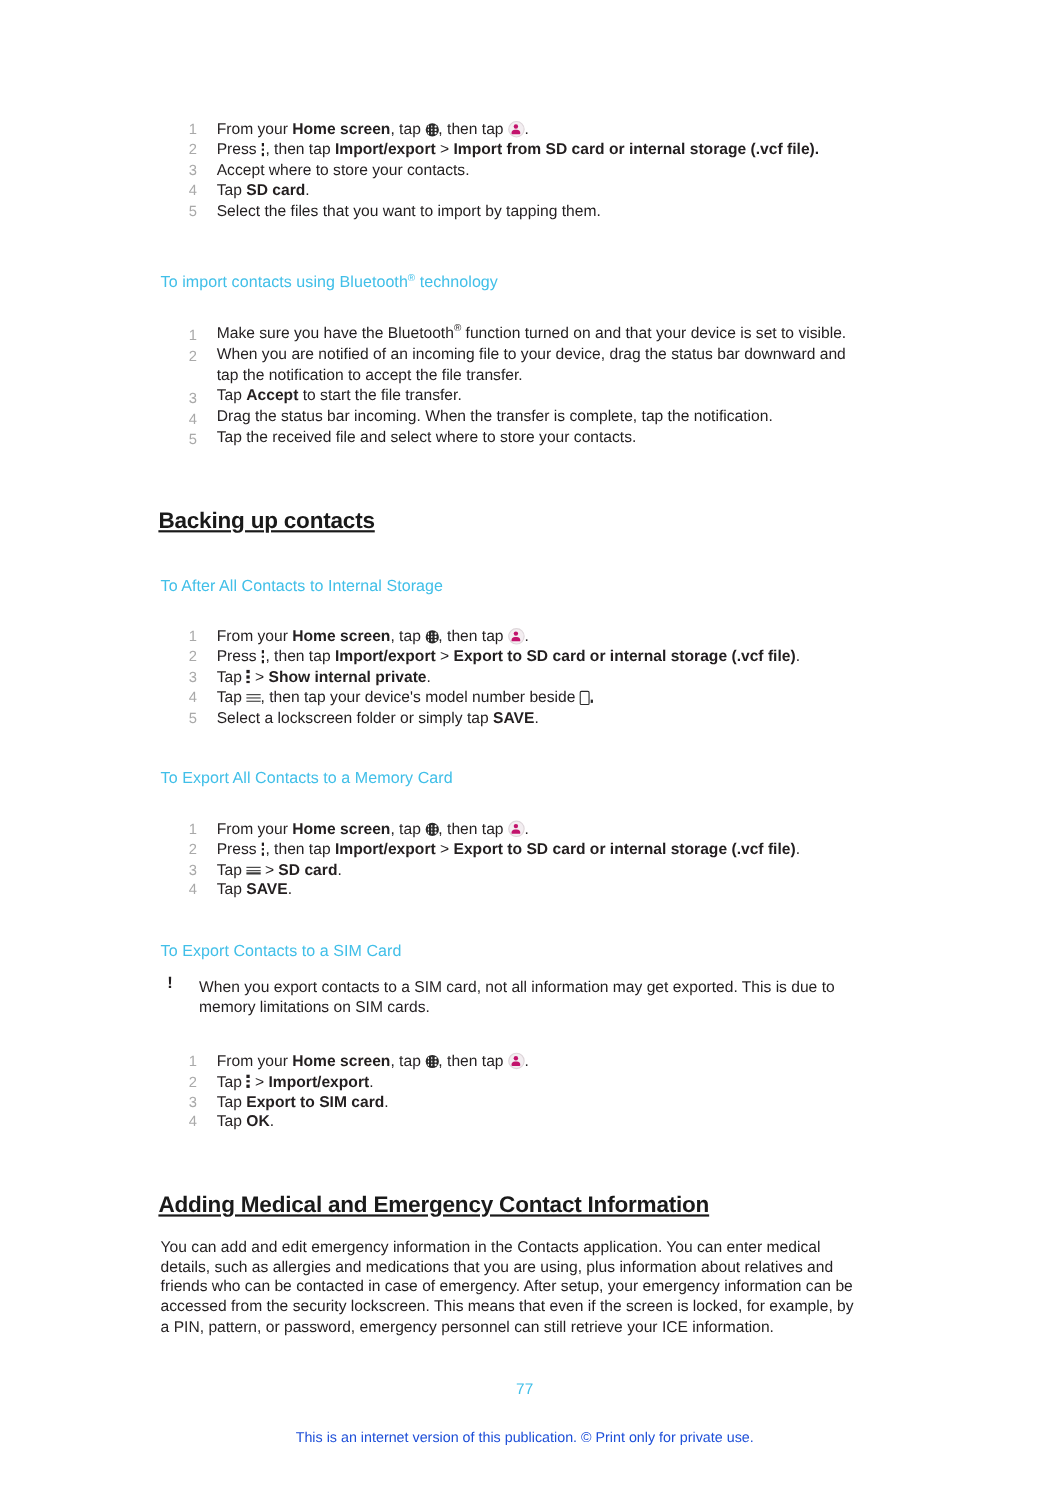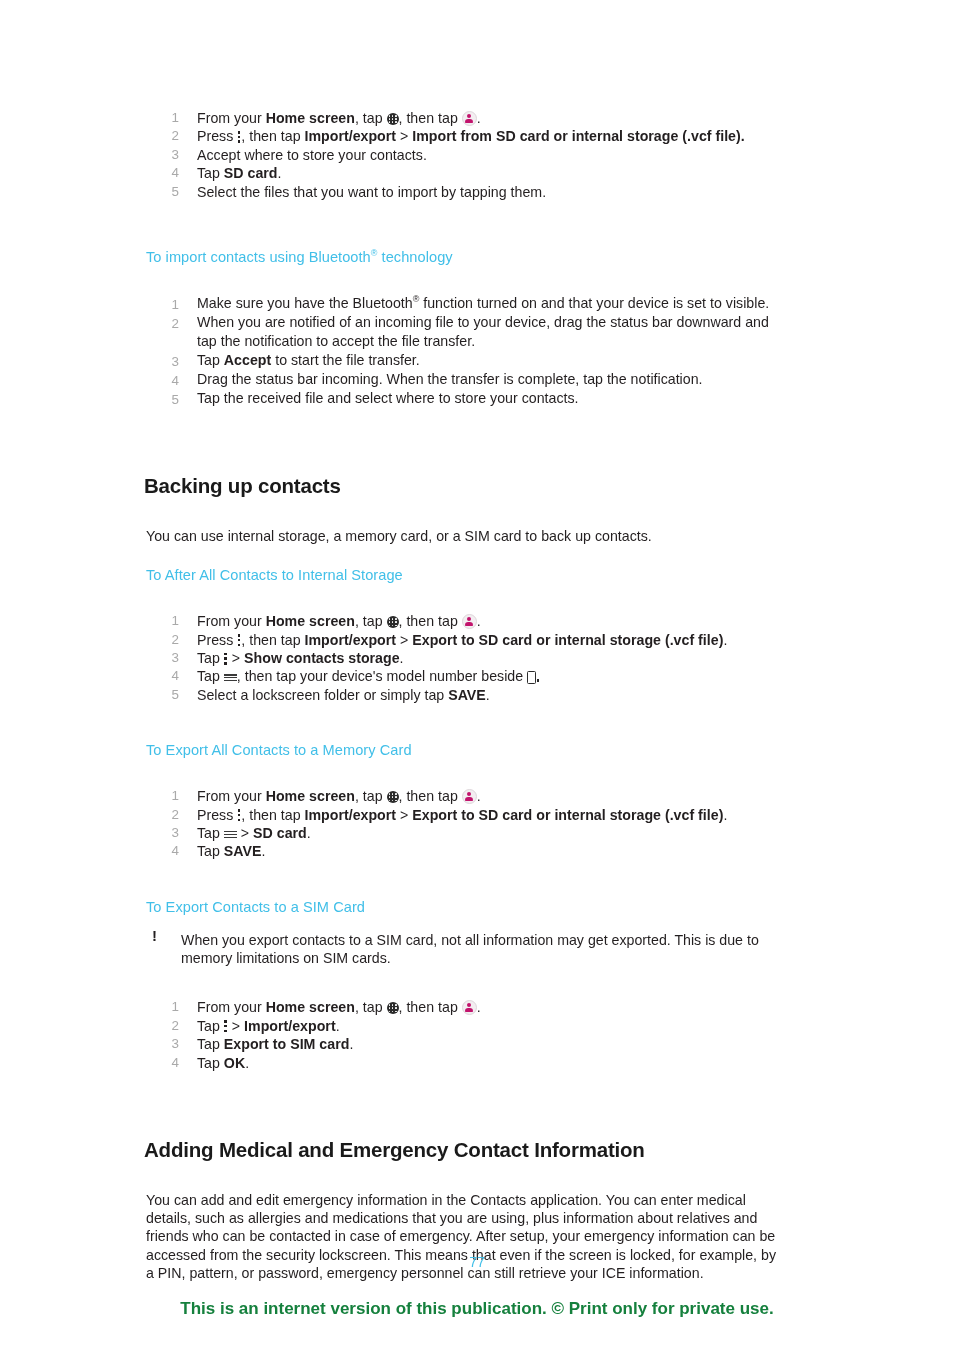--- a/index.html
+++ b/index.html
@@ -28,24 +28,25 @@
     left: 146px;
     top: 82px;
     width: 660px;
   }
 
   
   h1.sec-title {
     font-size: 20.5px;
     font-weight: bold;
     color: #1a1a1a;
-    margin: 12px;
+    margin: 0;
     padding: 0;
     letter-spacing: -0.2px;
     line-height: 26px;
+    text-decoration: underline;
   }
   h2.sub-title {
     font-size: 14.6px;
     font-weight: normal;
     color: #41bfe8;
     margin: 0;
     padding: 0;
     line-height: 20px;
     letter-spacing: 0.05px;
   }
@@ -207,23 +208,22 @@
     top: 1254px;
     text-align: center;
     font-size: 14px;
     color: #41bfe8;
   }
   .footer-note {
     position: absolute;
     left: 0; right: 0;
     top: 1299px;
     text-align: center;
-    font-size: 17px;
-    color: #15803d;
-    font-weight: bold;
+    font-size: 13px;
+    color: #1d4ed8;
   }
 
   
   .gap-sm { height: 11px; }
   .gap-md { height: 20px; }
   .gap-lg { height: 30px; }
   .gap-xl { height: 37px; }
 </style>
 </head>
 <body>
@@ -259,35 +259,34 @@
         <span>Tap </span><b>Accept</b><span> to start the file transfer.</span>
       </li>
       <li>Drag the status bar incoming. When the transfer is complete, tap the notification.</li>
       <li>Tap the received file and select where to store your contacts.</li>
     </ol>
 
     <div class="gap-xl"></div>
 
     <h1 class="sec-title" style="margin-left:-2px">Backing up contacts</h1>
     <div style="height:16px"></div>
-    <p class="body-text">You can use internal storage, a memory card, or a SIM card to back up contacts.</p>
 
     <div class="gap-md"></div>
 
     <h2 class="sub-title">To After All Contacts to Internal Storage</h2>
     <div class="gap-sm"></div>
     <ol class="steps">
       <li>
         <span>From your </span><b>Home screen</b><span>, tap </span><span class="ic ic-appdrawer"><span style="left:2px;top:2px"></span><span style="left:5.15px;top:2px"></span><span style="left:8.3px;top:2px"></span><span style="left:2px;top:5.15px"></span><span style="left:5.15px;top:5.15px"></span><span style="left:8.3px;top:5.15px"></span><span style="left:2px;top:8.3px"></span><span style="left:5.15px;top:8.3px"></span><span style="left:8.3px;top:8.3px"></span></span><span>, then tap </span><span class="ic ic-contacts"><span class="head"></span><span class="body"></span></span><span>.</span>
       </li>
       <li>
         <span>Press </span><span class="ic ic-overflow"><span></span><span></span><span></span></span><span>, then tap </span><b>Import/export</b><span class="gt"> &gt; </span><b>Export to SD card or internal storage (.vcf file)</b><span>.</span>
       </li>
       <li>
-        <span>Tap </span><span class="ic ic-overflow"><span></span><span></span><span></span></span><span class="gt"> &gt; </span><b>Show contacts storage</b><span>.</span>
+        <span>Tap </span><span class="ic ic-overflow"><span></span><span></span><span></span></span><span class="gt"> &gt; </span><b>Show internal private</b><span>.</span>
       </li>
       <li>
         <span>Tap </span><span class="ic ic-hamburger"><span></span><span></span><span></span></span><span>, then tap your device's model number beside </span><span class="ic ic-device"></span><span>.</span>
       </li>
       <li>
         <span>Select a lockscreen folder or simply tap </span><b>SAVE</b><span>.</span>
       </li>
     </ol>
 
     <div class="gap-md"></div>

